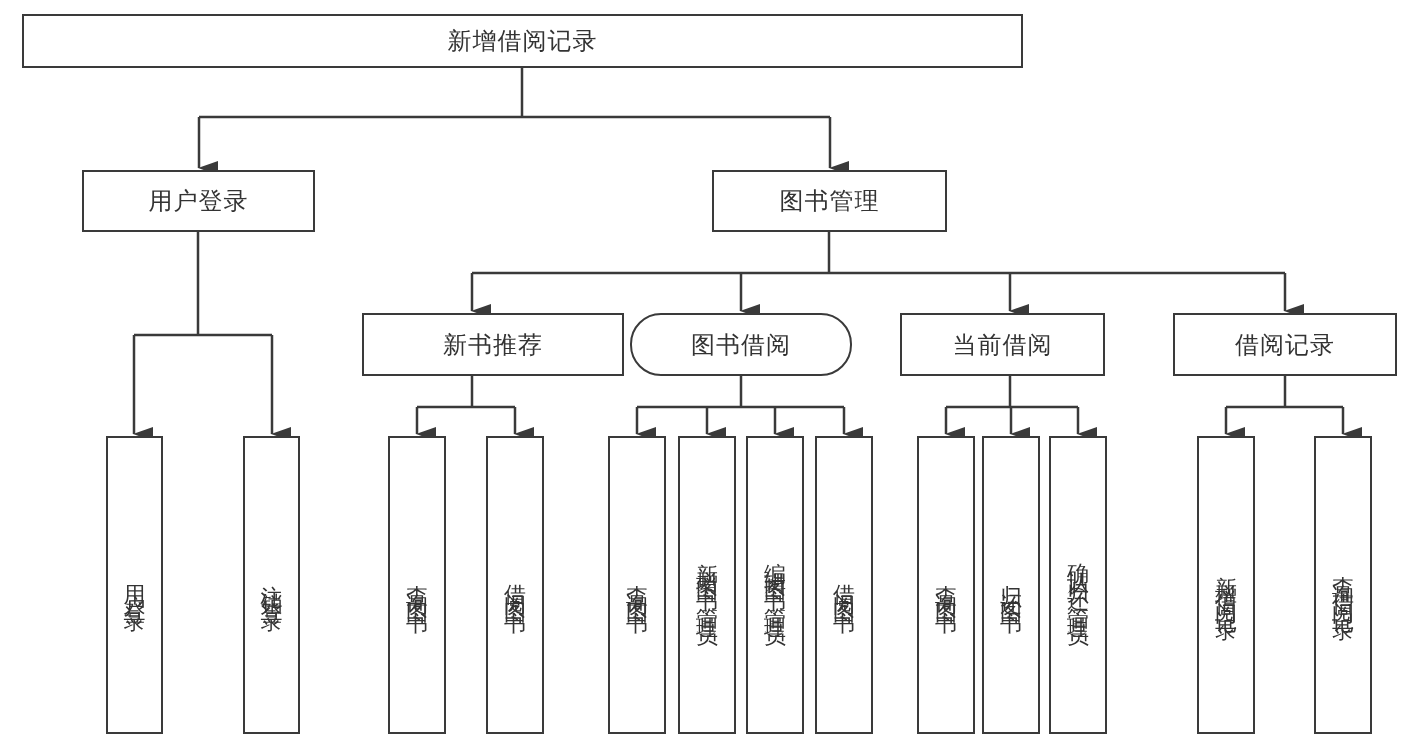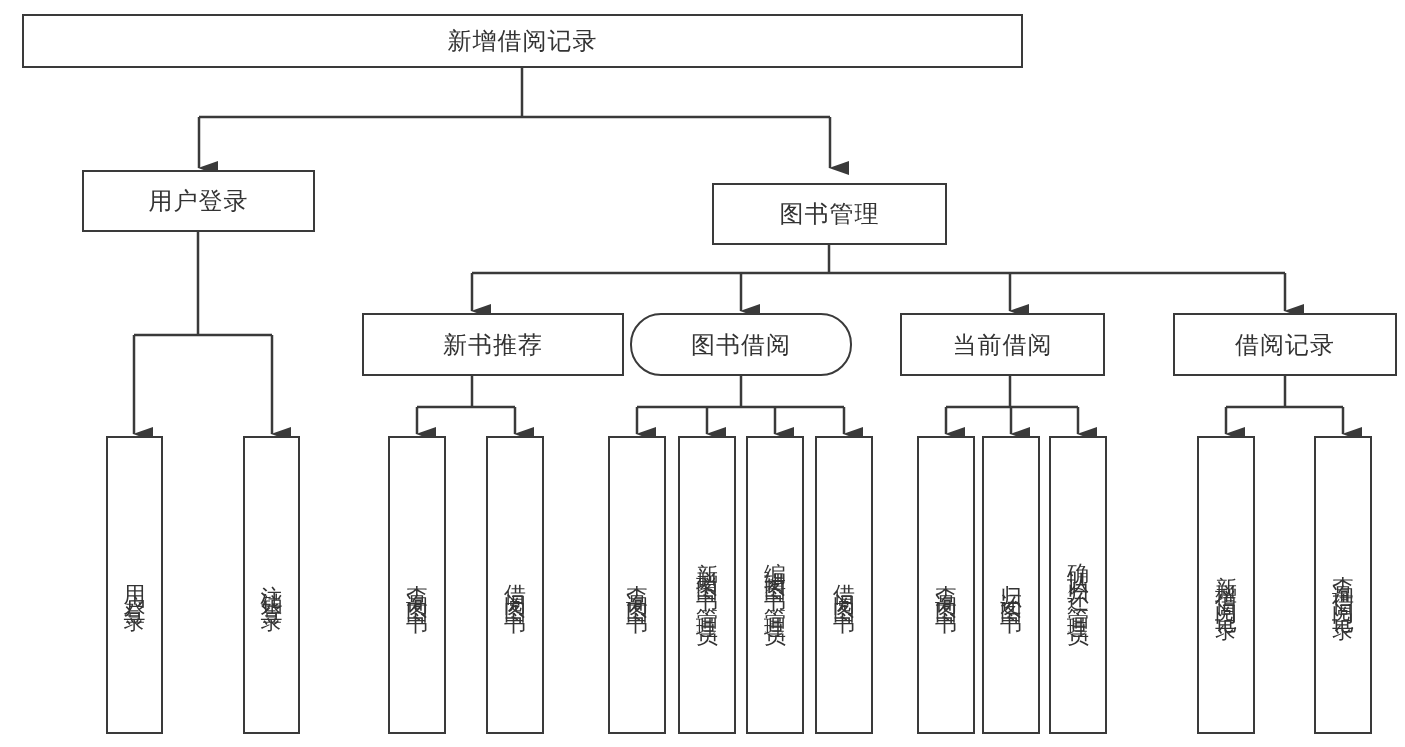--- a/index.html
+++ b/index.html
@@ -110,21 +110,21 @@
     </g>
   </svg>
 
   <div class="node node-h" style="left:22px; top:14px; width:1001px; height:54px;">
     <span>新增借阅记录</span>
   </div>
 
   <div class="node node-h" style="left:82px; top:170px; width:233px; height:62px;">
     <span>用户登录</span>
   </div>
-  <div class="node node-h" style="left:712px; top:170px; width:235px; height:62px;margin-top:13px;">
+  <div class="node node-h" style="left:712px; top:170px; width:235px; height:62px;">
     <span>图书管理</span>
   </div>
 
   <div class="node node-h" style="left:362px; top:313px; width:262px; height:63px;">
     <span>新书推荐</span>
   </div>
   <div class="node node-h" style="left:630px; top:313px; width:222px; height:63px;border-radius:31px;">
     <span>图书借阅</span>
   </div>
   <div class="node node-h" style="left:900px; top:313px; width:205px; height:63px;">

